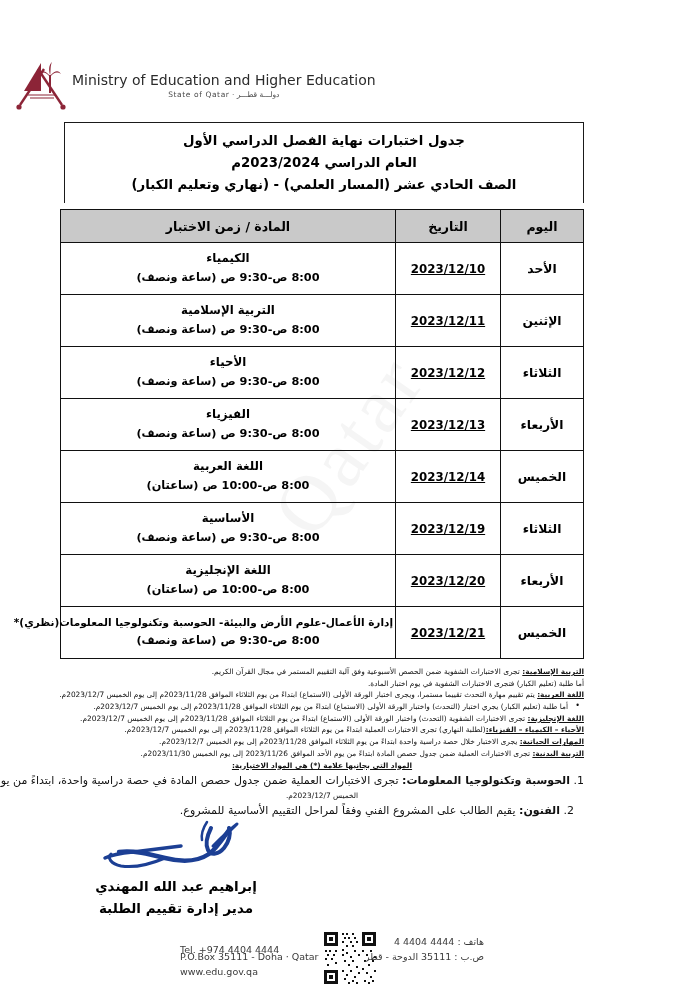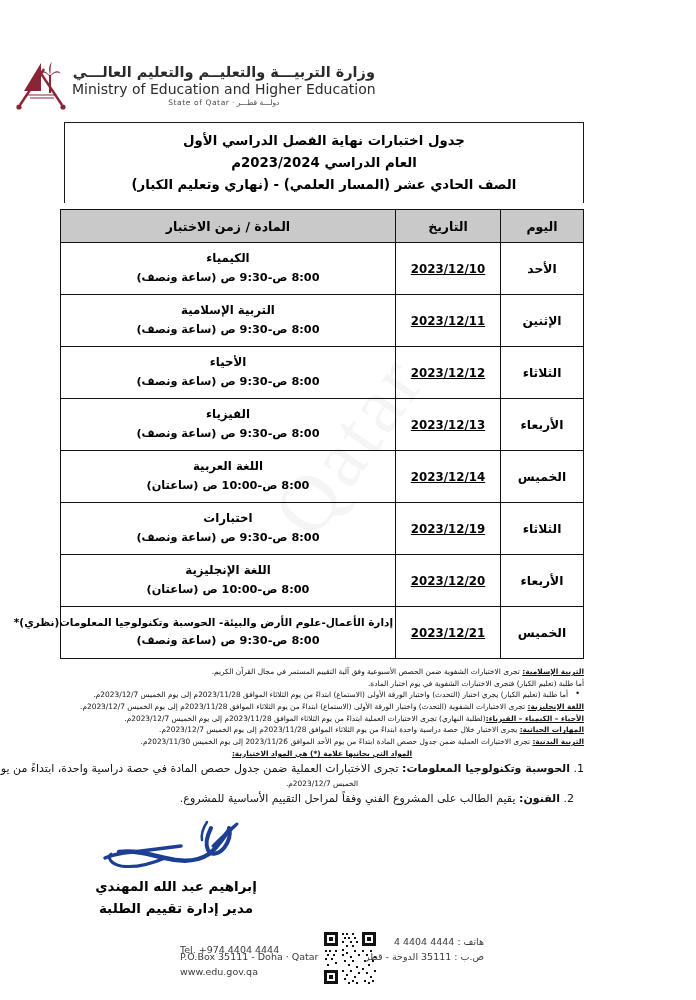--- a/index.html
+++ b/index.html
@@ -332,21 +332,20 @@
 
         <path d="M40 38 L40 20" stroke="#8c2437" stroke-width="2" fill="none"></path>
         <path d="M40 21 C34 14, 31 16, 29 19 C33 16, 37 18, 40 22 Z" fill="#8c2437"></path>
         <path d="M40 21 C46 14, 49 16, 51 19 C47 16, 43 18, 40 22 Z" fill="#8c2437"></path>
         <path d="M40 20 C38 12, 40 9, 42 7 C40 11, 41 16, 40 21 Z" fill="#8c2437"></path>
 
         <path d="M18 40 L46 40 M20 43 L44 43" stroke="#8c2437" stroke-width="1.1"></path>
       </svg>
     </div>
     <div class="logo-text">
-      <div class="logo-ar">وزارة التربيـــة والتعليــم والتعليم العالـــي</div>
       <div class="logo-en">Ministry of Education and Higher Education</div>
       <div class="logo-sub">دولـــة قطـــر · State of Qatar</div>
     </div>
   </div>
 
   <div class="title-box">
     <div class="title-line">جدول اختبارات نهاية الفصل الدراسي الأول</div>
     <div class="title-line">العام الدراسي 2023/2024م</div>
     <div class="title-line">الصف الحادي عشر (المسار العلمي) - (نهاري وتعليم الكبار)</div>
   </div>
@@ -397,21 +396,21 @@
         <td class="cell-date">2023/12/14</td>
         <td class="cell-subject">
           <div class="subject-name">اللغة العربية</div>
           <div class="subject-time">8:00 ص-10:00 ص (ساعتان)</div>
         </td>
       </tr>
       <tr>
         <td class="cell-day">الثلاثاء</td>
         <td class="cell-date">2023/12/19</td>
         <td class="cell-subject">
-          <div class="subject-name">اختبارات</div>
+          <div class="subject-name">الأساسية</div>
           <div class="subject-time">8:00 ص-9:30 ص (ساعة ونصف)</div>
         </td>
       </tr>
       <tr>
         <td class="cell-day">الأربعاء</td>
         <td class="cell-date">2023/12/20</td>
         <td class="cell-subject">
           <div class="subject-name">اللغة الإنجليزية</div>
           <div class="subject-time">8:00 ص-10:00 ص (ساعتان)</div>
         </td>
@@ -425,20 +424,23 @@
         </td>
       </tr>
     </tbody>
   </table>
 
   <div class="notes">
     <div class="note-line">
       <span class="note-lead">التربية الإسلامية:</span><span> تجرى الاختبارات الشفوية ضمن الحصص الأسبوعية وفق آلية التقييم المستمر في مجال القرآن الكريم.</span>
     </div>
     <div class="note-line">أما طلبة (تعليم الكبار) فتجرى الاختبارات الشفوية في يوم اختبار المادة.</div>
+    <div class="note-line">
+      <span class="note-lead">اللغة العربية:</span><span> يتم تقييم مهارة التحدث تقييما مستمرا، ويجرى اختبار الورقة الأولى (الاستماع) ابتداءً من يوم الثلاثاء الموافق 2023/11/28م إلى يوم الخميس 2023/12/7م.</span>
+    </div>
     <div class="note-line note-bullet">أما طلبة (تعليم الكبار) يجري اختبار (التحدث) واختبار الورقة الأولى (الاستماع) ابتداءً من يوم الثلاثاء الموافق 2023/11/28م إلى يوم الخميس 2023/12/7م.</div>
     <div class="note-line">
       <span class="note-lead">اللغة الإنجليزية:</span><span> تجرى الاختبارات الشفوية (التحدث) واختبار الورقة الأولى (الاستماع) ابتداءً من يوم الثلاثاء الموافق 2023/11/28م إلى يوم الخميس 2023/12/7م.</span>
     </div>
     <div class="note-line">
       <span class="note-lead">الأحياء – الكيمياء – الفيزياء:</span><span>(لطلبة النهاري) تجرى الاختبارات العملية ابتداءً من يوم الثلاثاء الموافق 2023/11/28م إلى يوم الخميس 2023/12/7م.</span>
     </div>
     <div class="note-line">
       <span class="note-lead">المهارات الحياتية:</span><span> يجرى الاختبار خلال حصة دراسية واحدة ابتداءً من يوم الثلاثاء الموافق 2023/11/28م إلى يوم الخميس 2023/12/7م.</span>
     </div>

